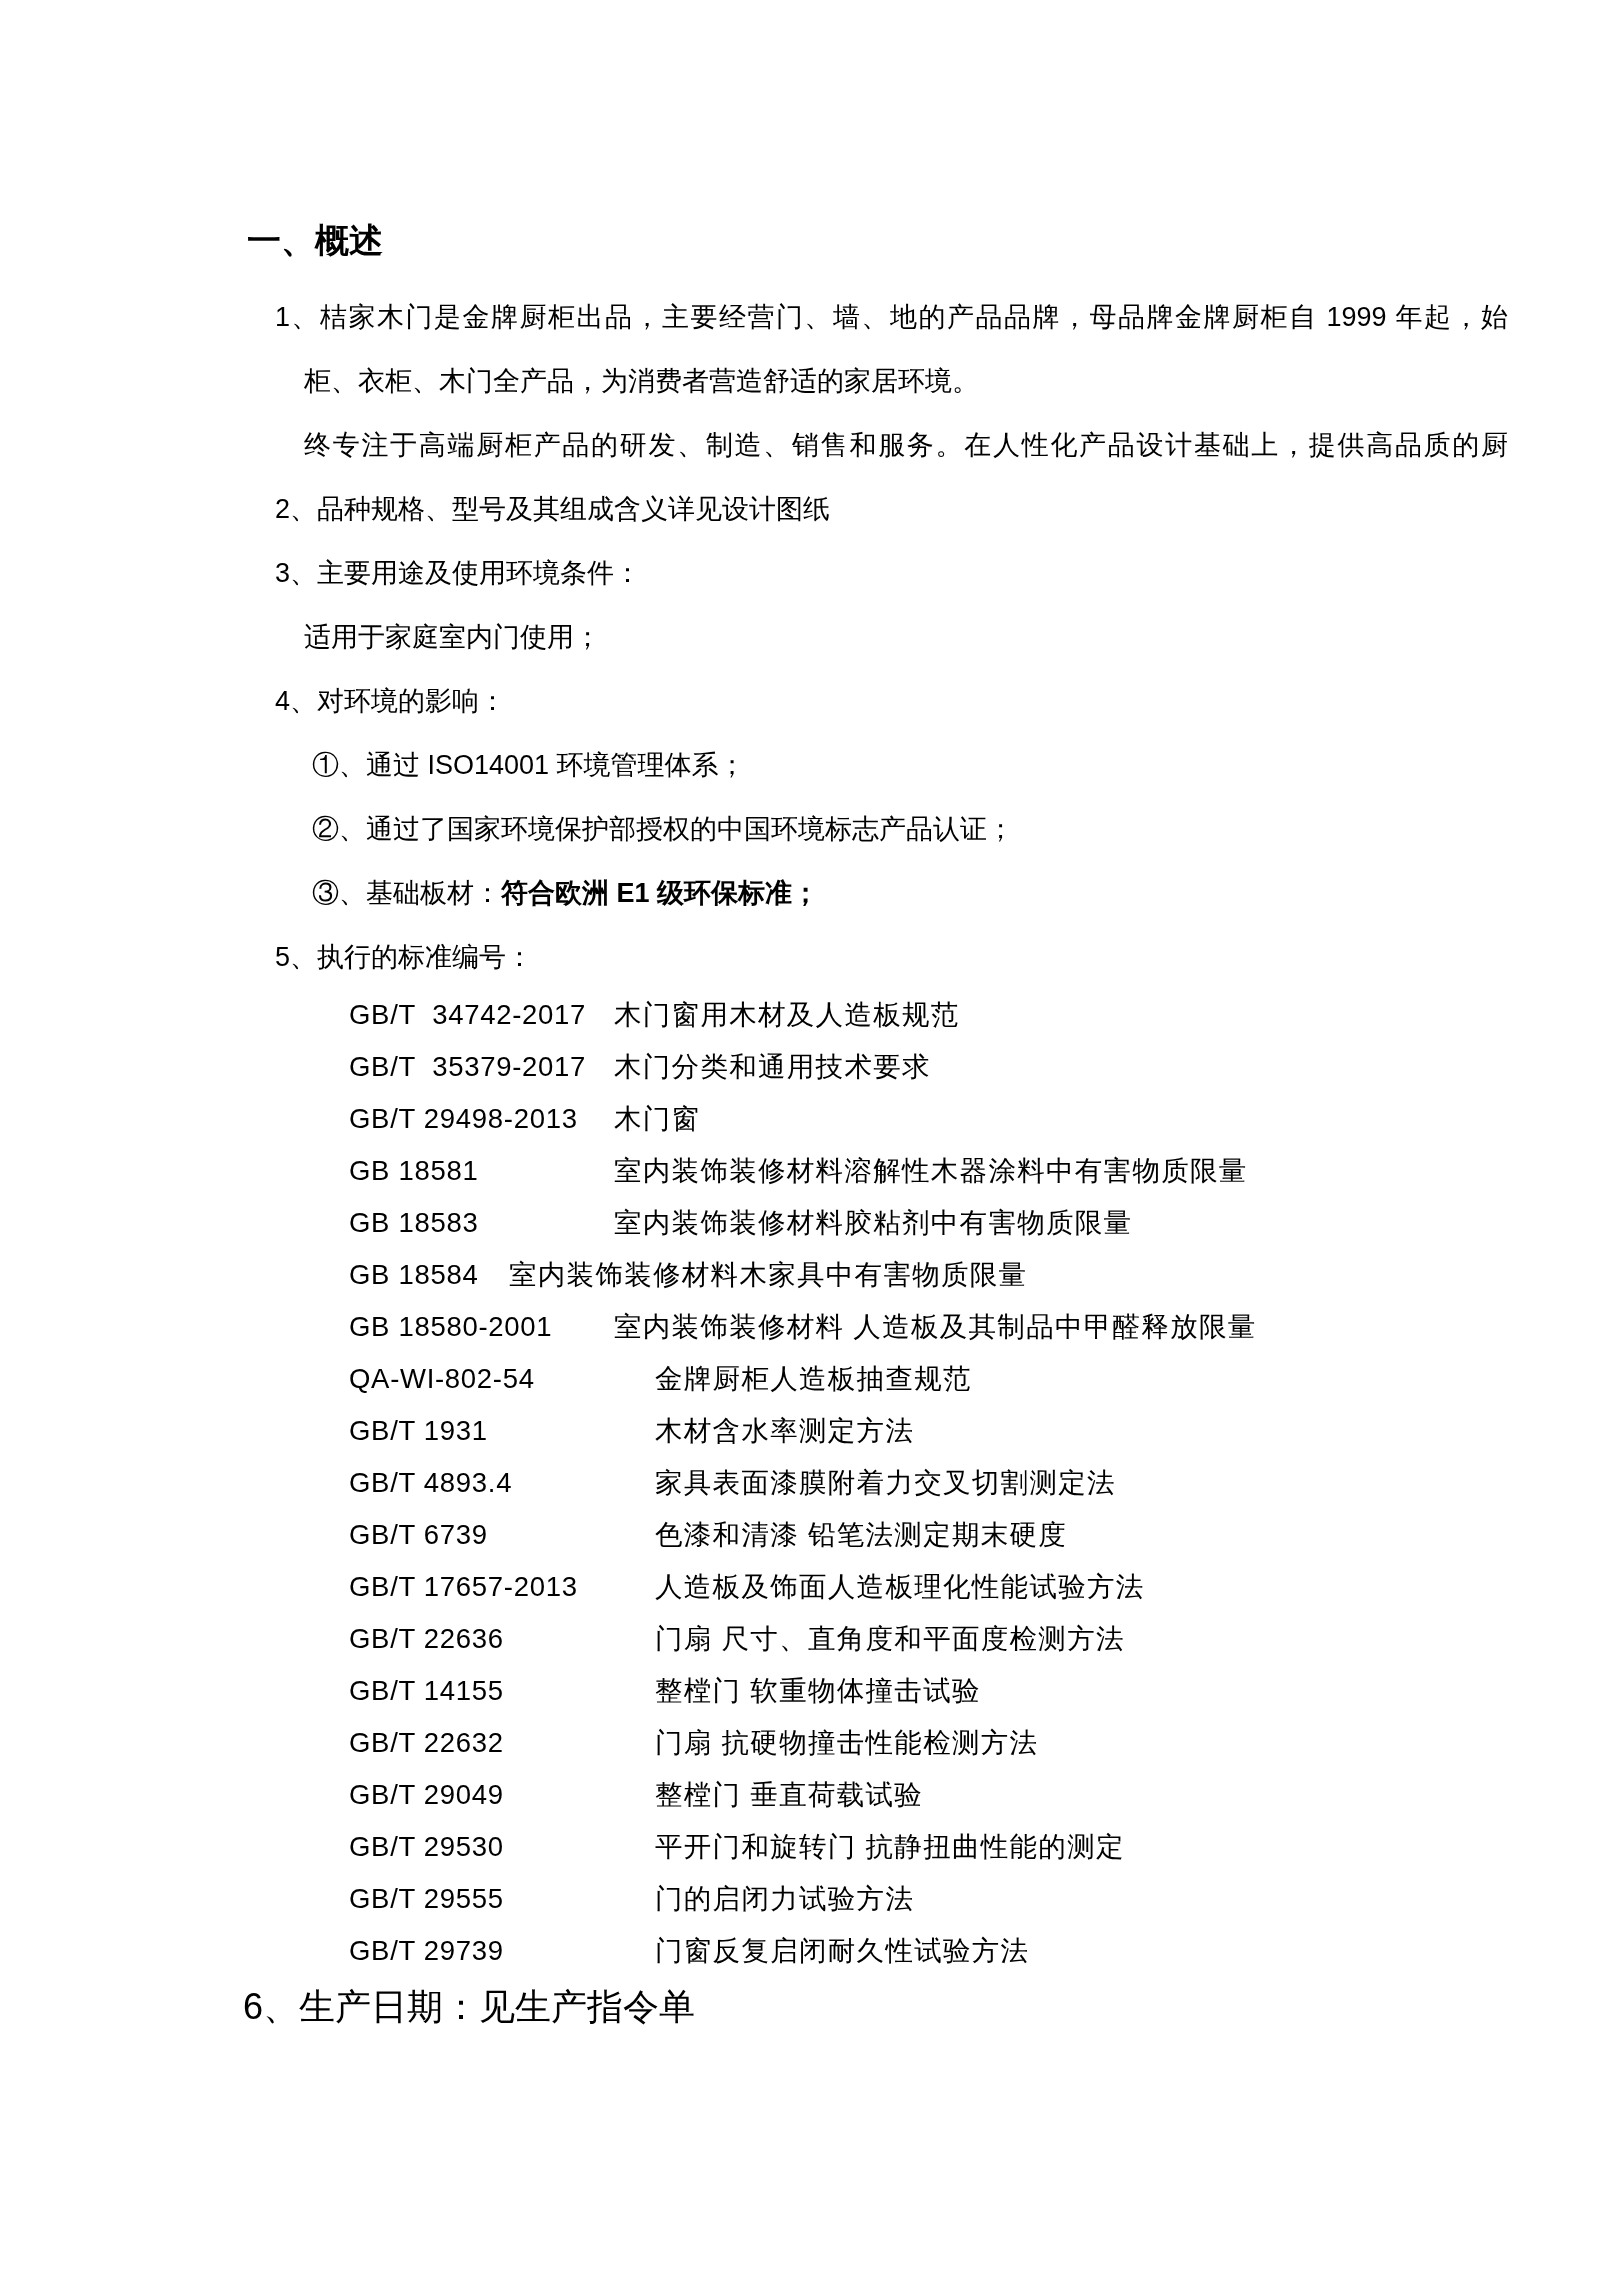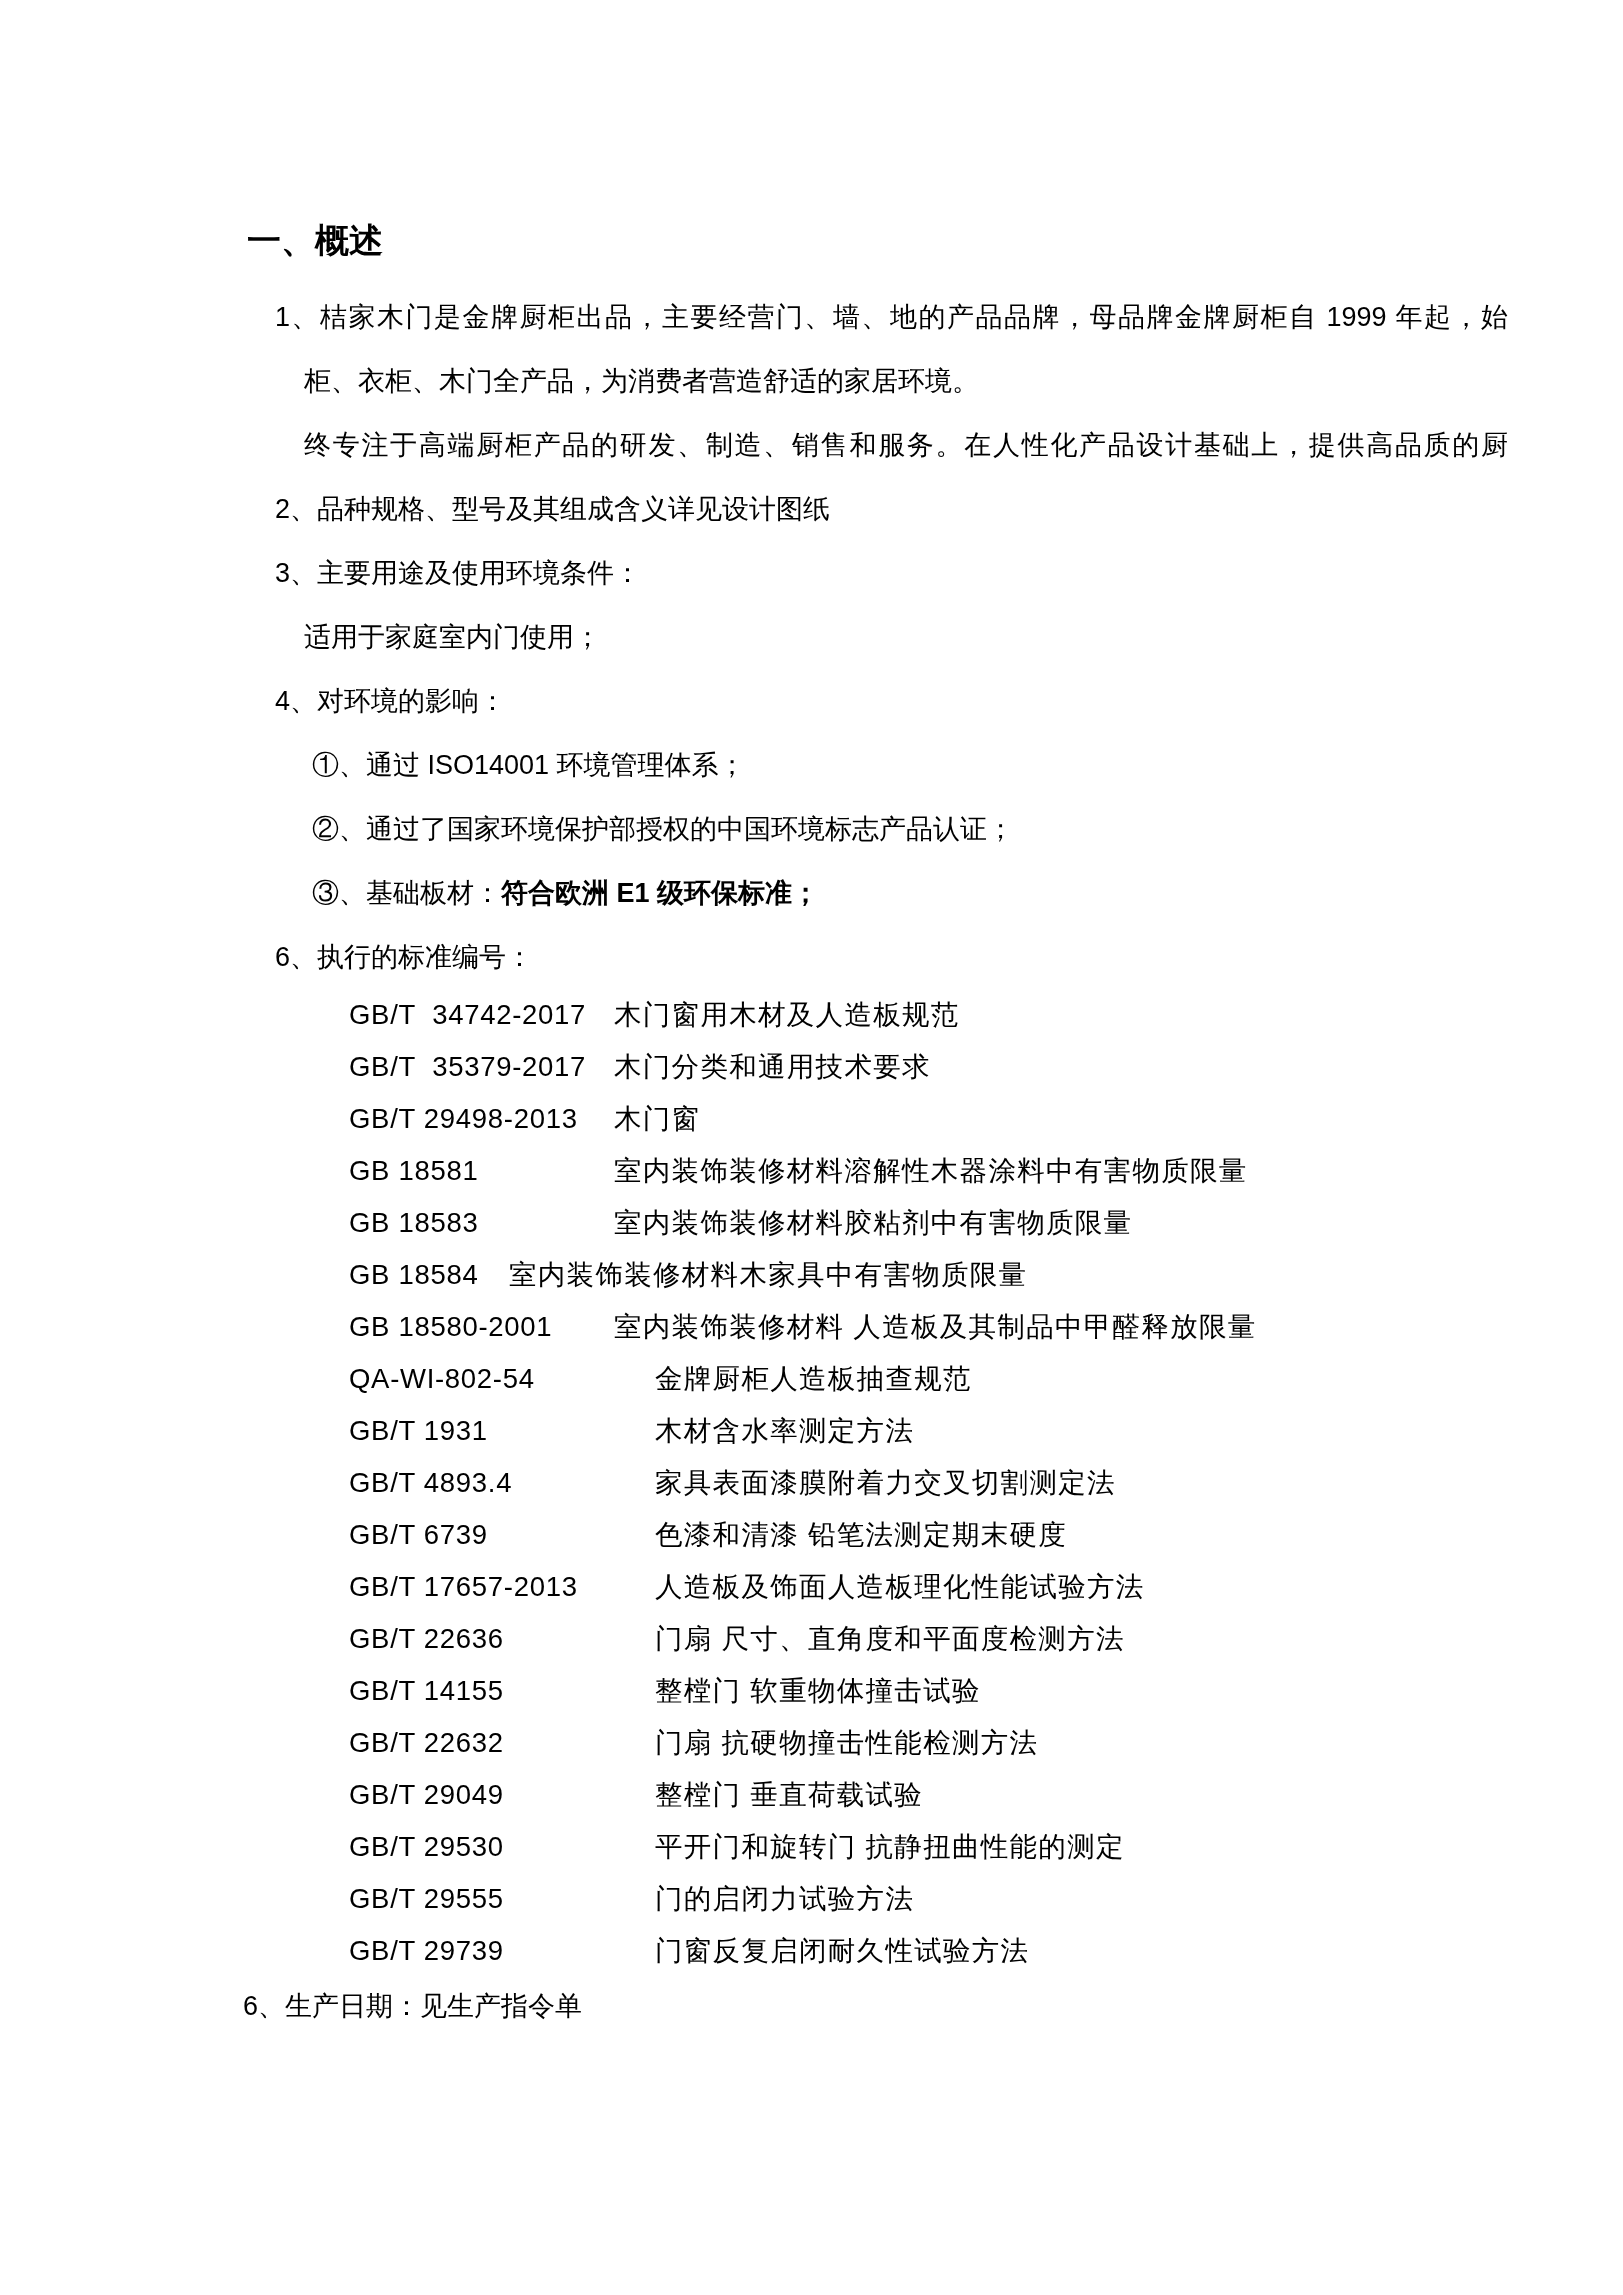--- a/index.html
+++ b/index.html
@@ -56,21 +56,21 @@
     white-space: pre;
     letter-spacing: 0.7px;
     margin-left: 48px;
   }
   .tab-a .std-code { width: 265px; }
   .tab-b .std-code { width: 160px; }
   .tab-c .std-code { width: 306px; }
   .std-name { white-space: pre; }
   .footer-line {
     padding-left: 243px;
-    font-size: 27px;
+    font-size: 36px;
     line-height: 59px;
     white-space: pre;
   }
 </style>
 </head>
 <body>
 
 <div class="page">
   <h1 class="title">一、概述</h1>
 
@@ -78,21 +78,21 @@
       <div class="line ind-item fill"><span>1、桔家木门是金牌厨柜出品，主要经营门、墙、地的产品品牌，母品牌金牌厨柜自 1999 年起，始</span></div>
       <div class="line ind-cont"><span>柜、衣柜、木门全产品，为消费者营造舒适的家居环境。</span></div>
       <div class="line ind-cont fill"><span>终专注于高端厨柜产品的研发、制造、销售和服务。在人性化产品设计基础上，提供高品质的厨</span></div>
       <div class="line ind-item"><span>2、品种规格、型号及其组成含义详见设计图纸</span></div>
       <div class="line ind-item"><span>3、主要用途及使用环境条件：</span></div>
       <div class="line ind-cont"><span>适用于家庭室内门使用；</span></div>
       <div class="line ind-item"><span>4、对环境的影响：</span></div>
       <div class="line ind-sub"><span>①、通过 ISO14001 环境管理体系；</span></div>
       <div class="line ind-sub"><span>②、通过了国家环境保护部授权的中国环境标志产品认证；</span></div>
       <div class="line ind-sub"><span>③、基础板材：</span><b>符合欧洲 E1 级环保标准；</b></div>
-      <div class="line ind-item"><span>6、执行的标准编号：</span></div>
+      <div class="line ind-item"><span>5、执行的标准编号：</span></div>
     </div>
 
   <div class="standards">
       <div class="std-row tab-a">
         <span class="std-code">GB/T  34742-2017</span>
         <span class="std-name">木门窗用木材及人造板规范</span>
       </div>
       <div class="std-row tab-a">
         <span class="std-code">GB/T  35379-2017</span>
         <span class="std-name">木门分类和通用技术要求</span>

